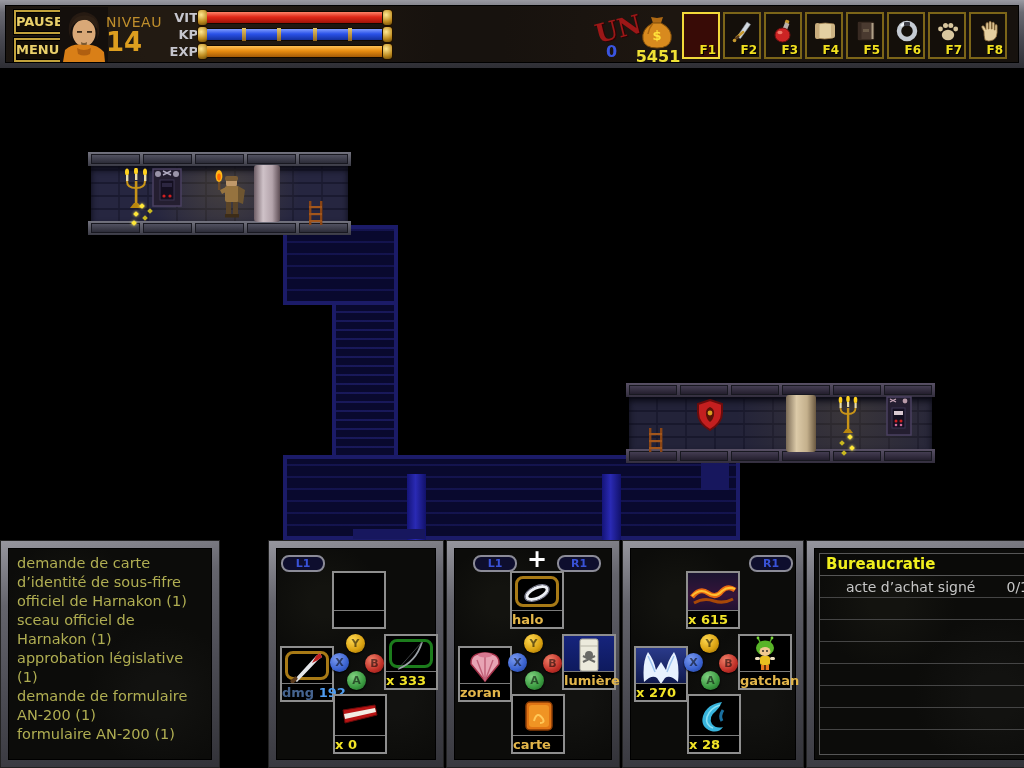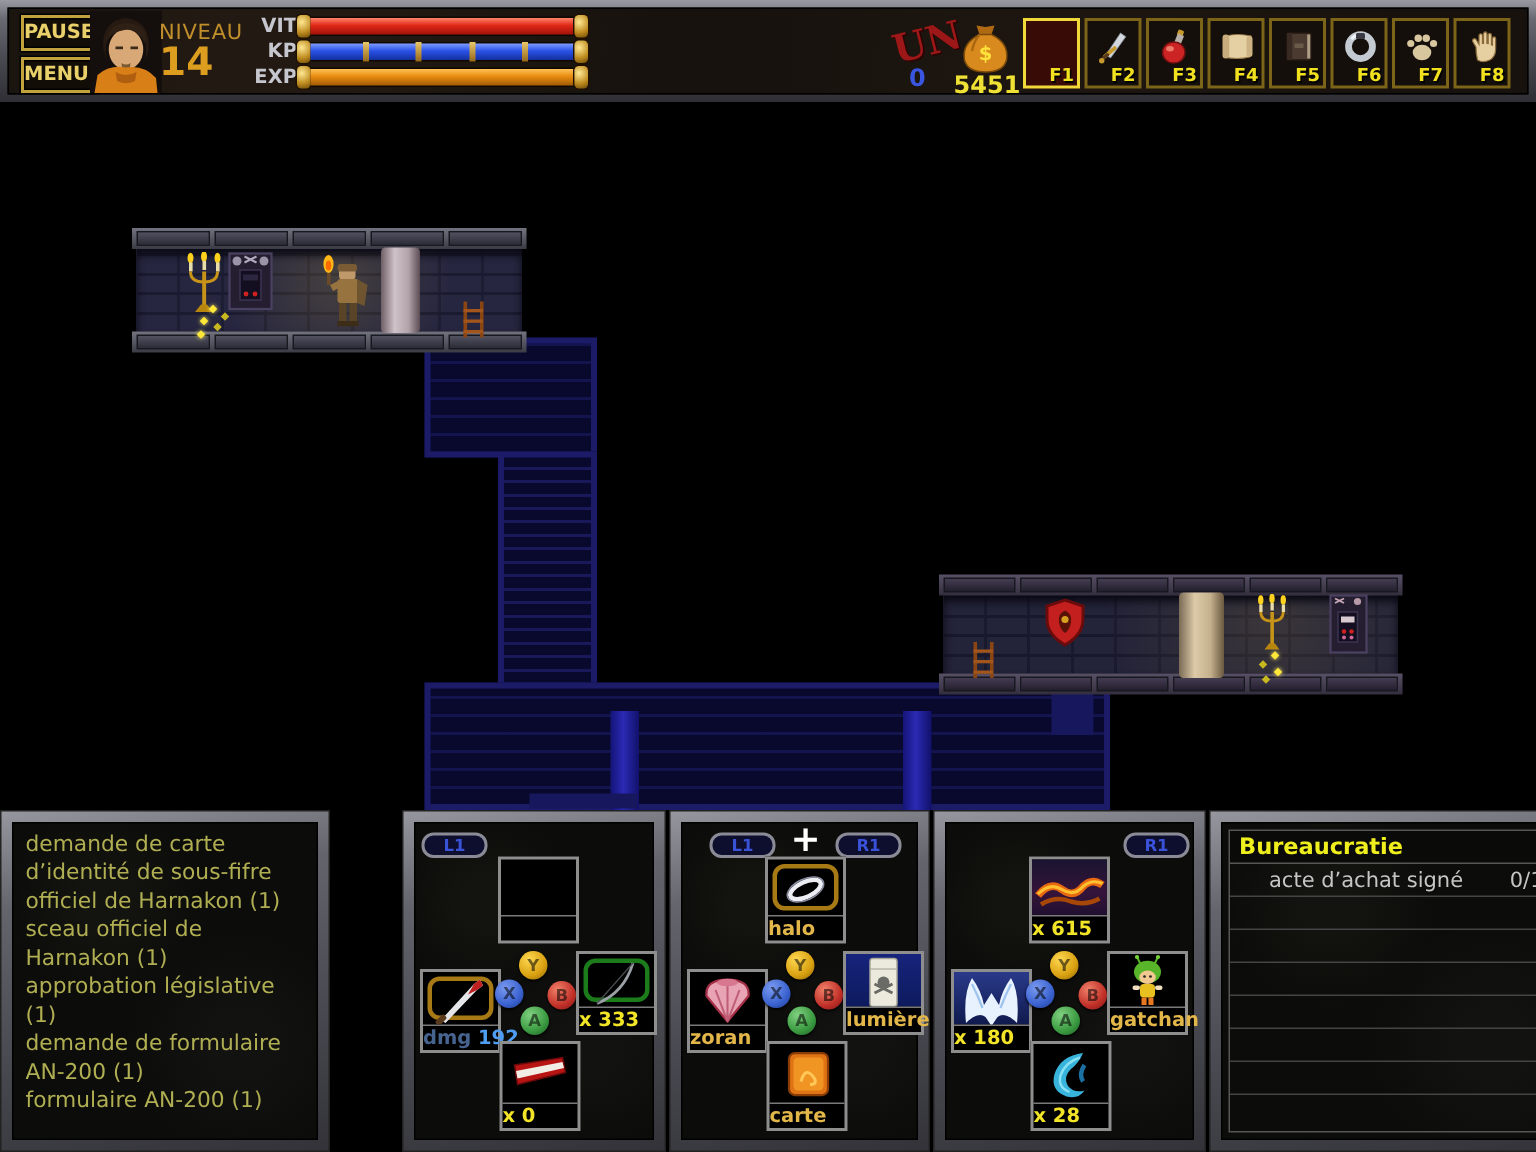--- a/index.html
+++ b/index.html
@@ -580,21 +580,21 @@
         </div>
         <div class="slot-label">x 615</div>
       </div>
       <div class="slot slot-left">
         <div class="icon-box bg-ice">
           <svg width="50" height="38" viewBox="0 0 50 38" style="position:absolute;left:0;top:0;">
             <path d="M8 34 Q6 14 12 4 Q18 12 20 22 L25 14 L30 22 Q32 12 38 4 Q44 14 42 34 Q34 26 29 30 L25 36 L21 30 Q16 26 8 34 Z" fill="#e8f2ff"></path>
             <path d="M12 8 Q16 16 19 24 M38 8 Q34 16 31 24" stroke="#9ec4ee" stroke-width="1.5" fill="none"></path>
           </svg>
         </div>
-        <div class="slot-label">x 180</div>
+        <div class="slot-label">x 270</div>
       </div>
       <div class="pad">
         <div class="pbtn py">
             <span>Y</span>
           </div>
         <div class="pbtn px">
             <span>X</span>
           </div>
         <div class="pbtn pb">
             <span>B</span>

